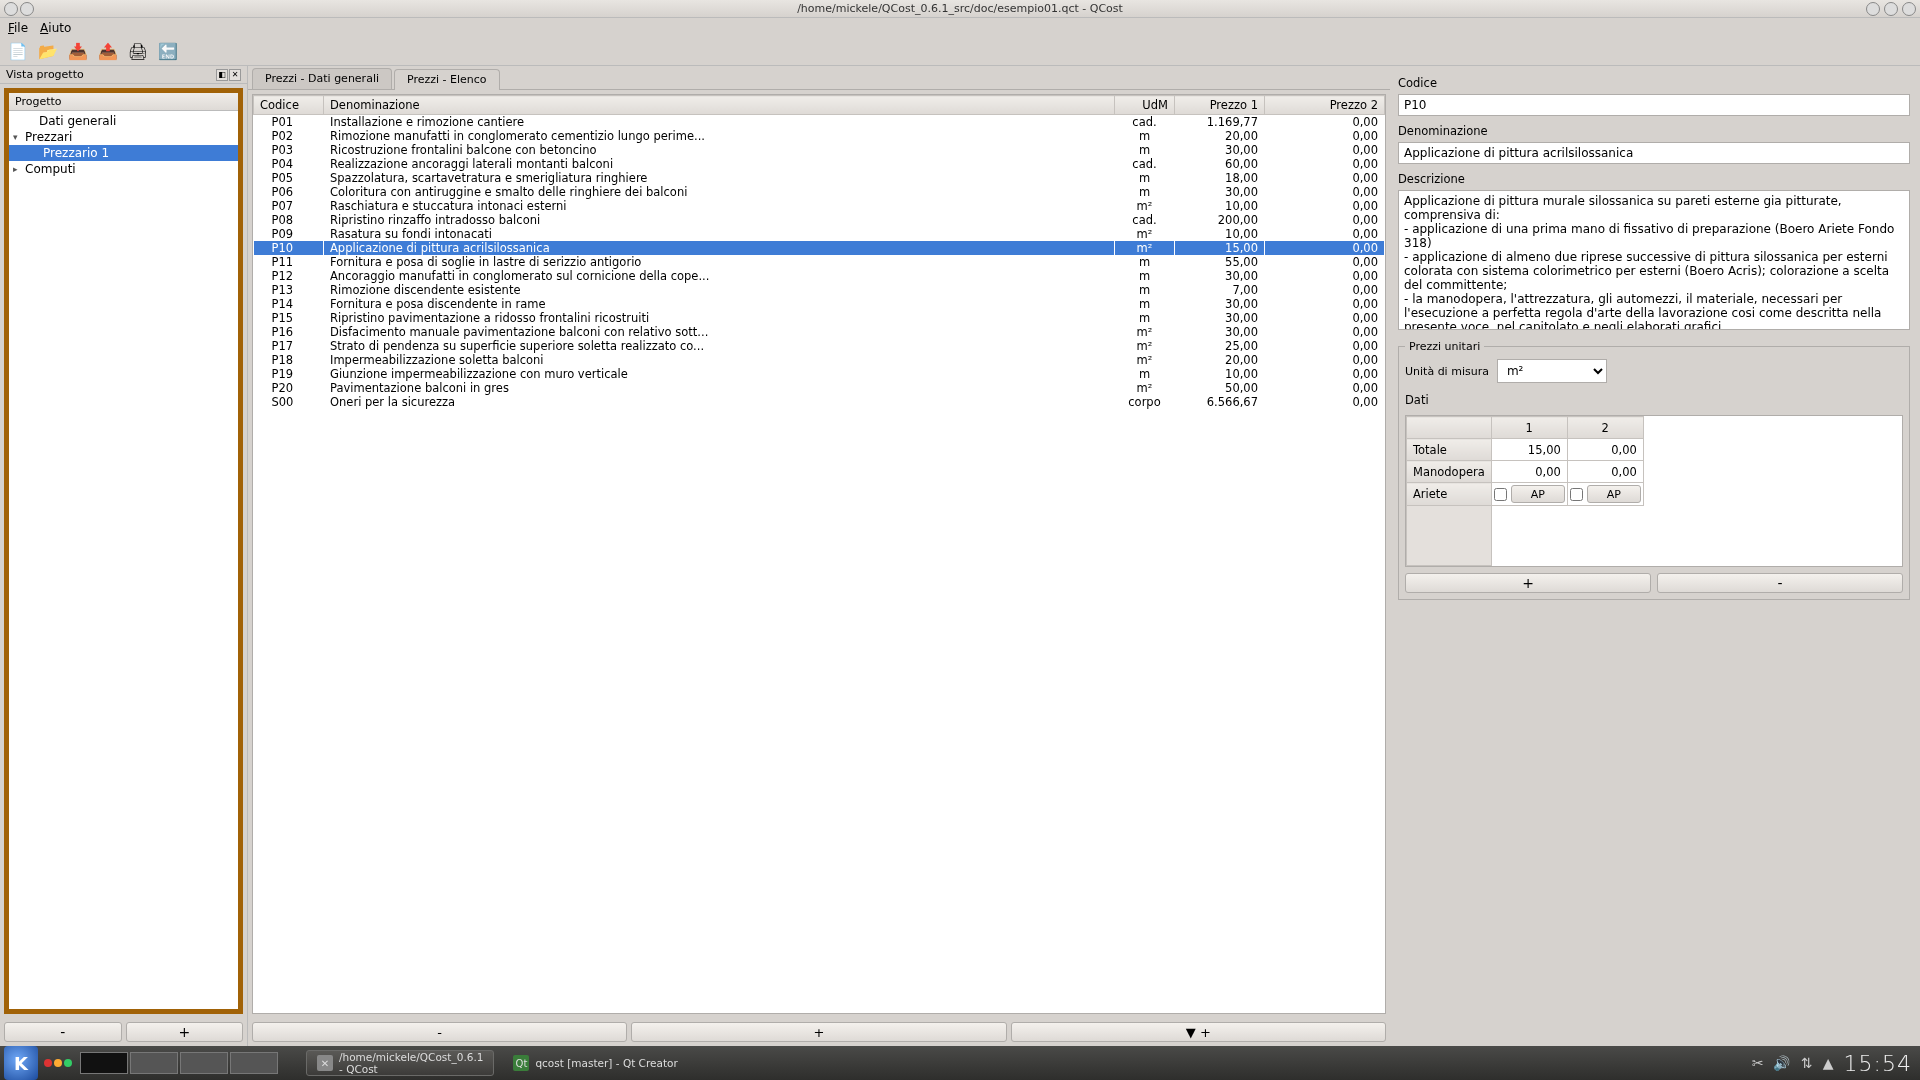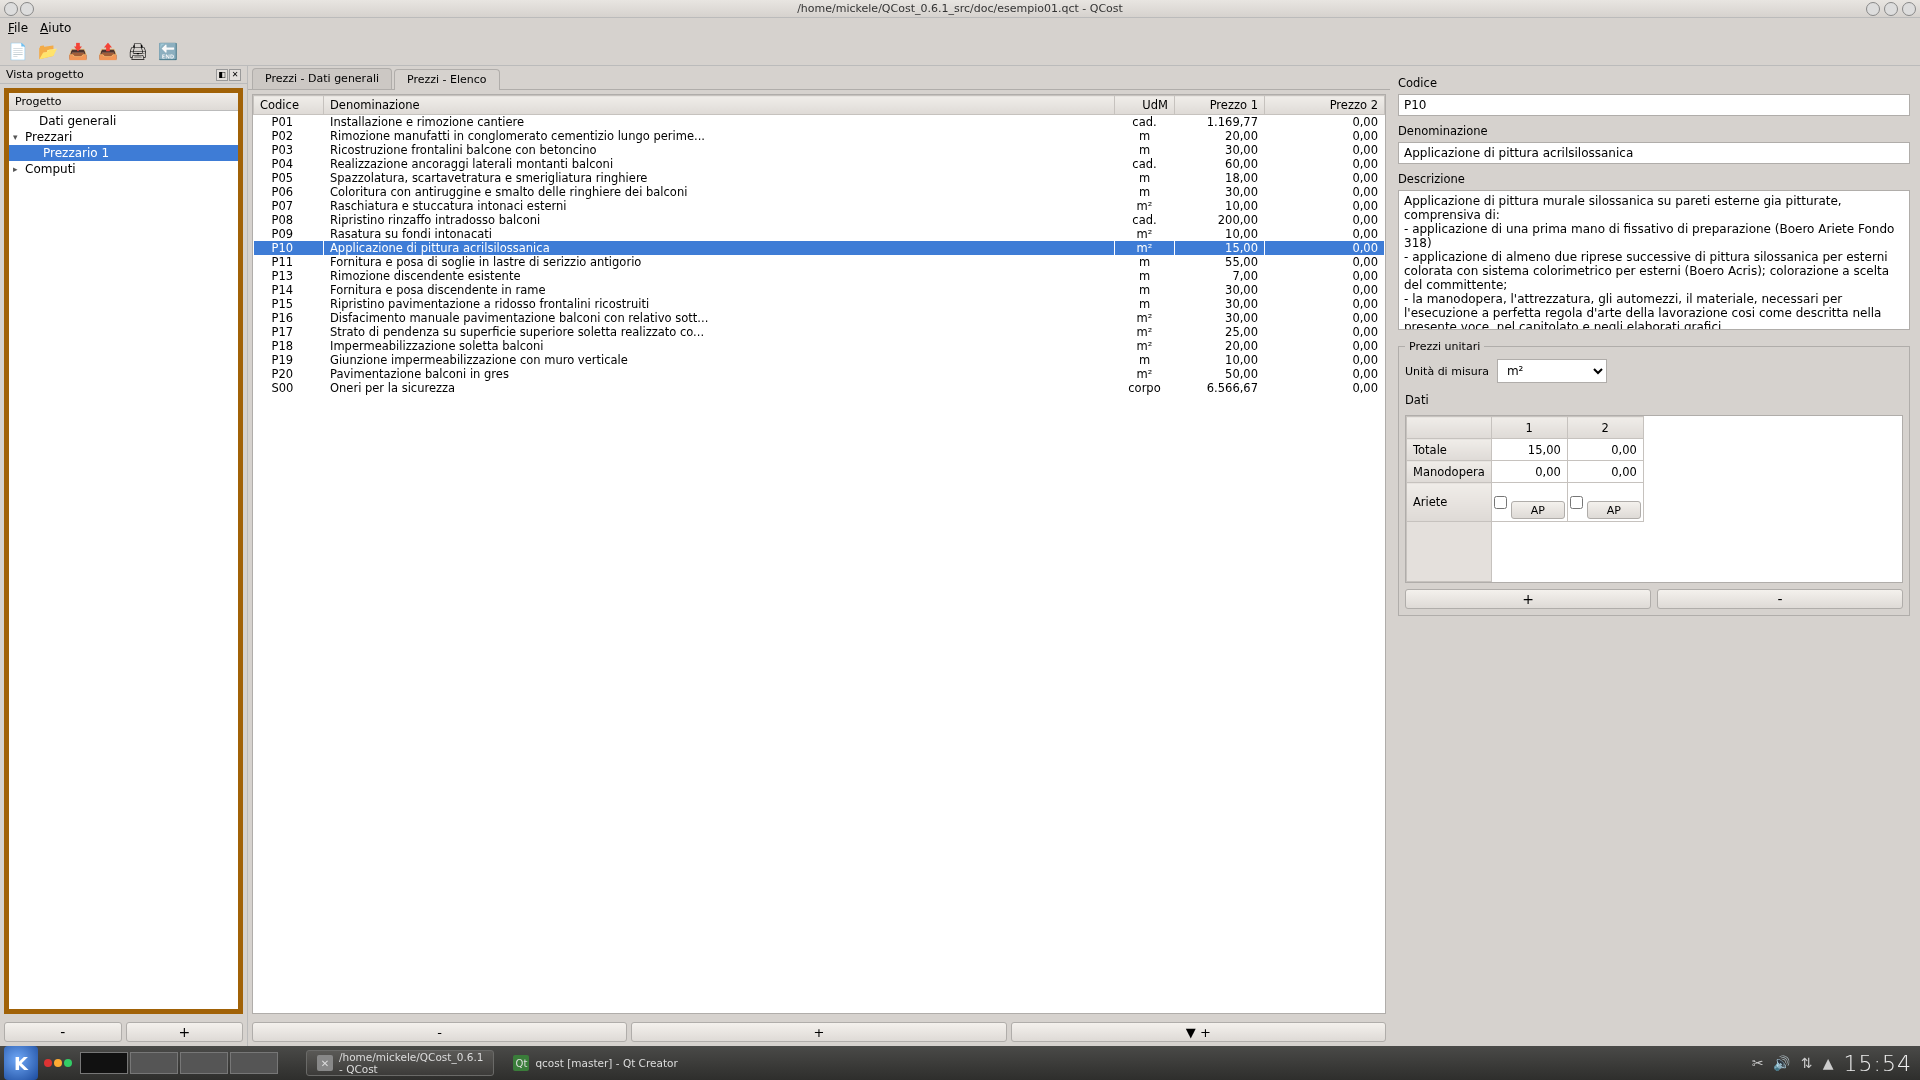--- a/index.html
+++ b/index.html
@@ -66,21 +66,21 @@
 fieldset { border: 1px solid #b0adaa; padding: 6px; margin-top: 6px; }
 fieldset legend { font-size: 11px; padding: 0 4px; }
 .dati-wrap { border:1px solid #b0adaa; background:#fff; margin-top:8px; }
 table.dati { width: 100%; border-collapse: collapse; font-size: 11.5px; }
 .dati th, .dati td { border: 1px solid #c6c2be; padding: 3px 6px; height: 22px; }
 .dati th { background: linear-gradient(#f0ede9,#dedad6); font-weight: normal; }
 .dati td.rh { background: linear-gradient(#f0ede9,#dedad6); width: 80px; }
 .dati td.num { text-align: right; width: 76px; }
 .dati td.apcell { padding: 2px; text-align: center; }
 .ap-inner { display:flex; align-items:center; gap:4px; justify-content:center; }
-.ap-btn { flex:1; height: 18px; background: linear-gradient(#f4f1ed,#dedad6); border: 1px solid #b0adaa; border-radius: 3px; font-size: 11px; padding: 0 6px; margin-top: 16px; }
+.ap-btn { flex:1; height: 18px; background: linear-gradient(#f4f1ed,#dedad6); border: 1px solid #b0adaa; border-radius: 3px; font-size: 11px; padding: 0 6px; }
 .ap-chk { width:13px; height:13px; }
 .dati td.blank { background: #e4e0dc; }
 .detail-btns { display:flex; gap: 6px; margin-top: 6px; }
 .detail-btns button { flex:1; height: 20px; background: linear-gradient(#f4f1ed,#dedad6); border: 1px solid #b0adaa; border-radius: 3px; font-size: 14px; }
 
 
 .taskbar { height: 34px; background: linear-gradient(#4a4a48,#2e2e2c); display: flex; align-items: center; color: #ddd; font-size: 11px; position: relative; }
 .kmenu { width: 34px; height: 34px; background: radial-gradient(circle at 40% 40%, #6fa8f7, #1b4a9c); border-radius: 4px; margin: 0 4px; display:flex; align-items:center; justify-content:center; color:#fff; font-weight:bold; font-size:18px; }
 .desk-dots { display:flex; gap:2px; margin-left:2px; }
 .desk-dots span { width:8px; height:8px; border-radius:4px; }
@@ -252,20 +252,27 @@
               <td>Applicazione di pittura acrilsilossanica</td>
               <td class="udm">m²</td>
               <td class="num">15,00</td>
               <td class="num">0,00</td>
             </tr>
             <tr>
               <td style="padding-left:18px">P11</td>
               <td>Fornitura e posa di soglie in lastre di serizzio antigorio</td>
               <td class="udm">m</td>
               <td class="num">55,00</td>
+              <td class="num">0,00</td>
+            </tr>
+            <tr>
+              <td style="padding-left:18px">P12</td>
+              <td>Ancoraggio manufatti in conglomerato sul cornicione della cope...</td>
+              <td class="udm">m</td>
+              <td class="num">30,00</td>
               <td class="num">0,00</td>
             </tr>
             <tr>
               <td style="padding-left:18px">P13</td>
               <td>Rimozione discendente esistente</td>
               <td class="udm">m</td>
               <td class="num">7,00</td>
               <td class="num">0,00</td>
             </tr>
             <tr>

